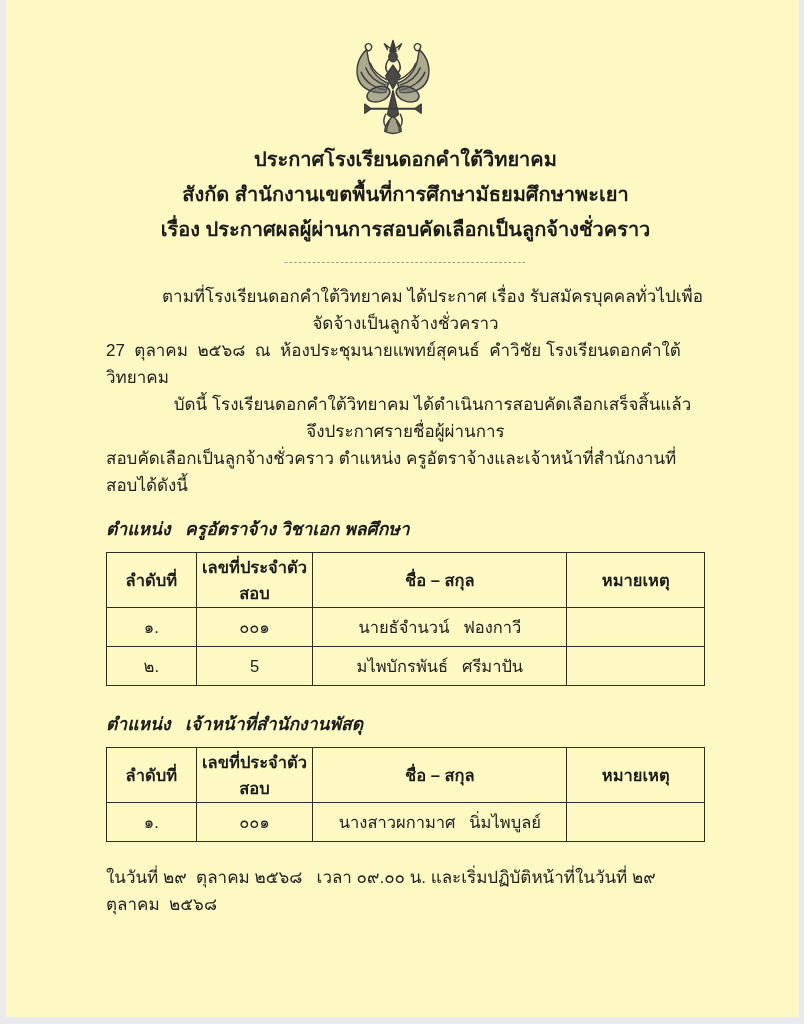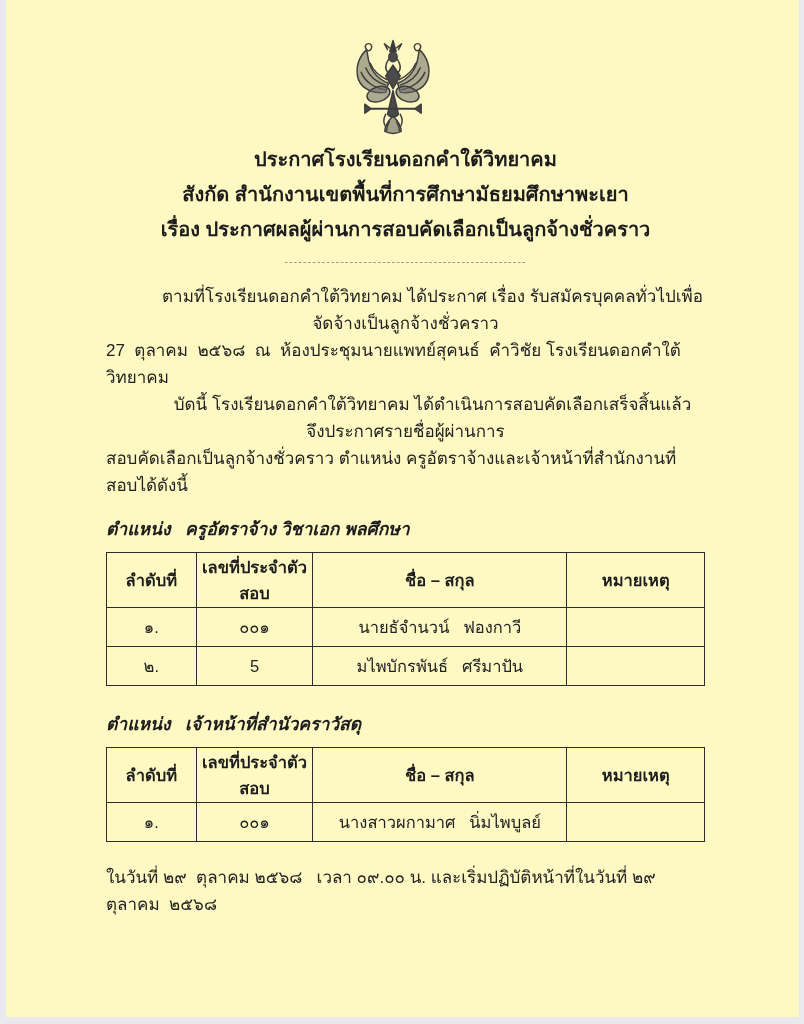--- a/index.html
+++ b/index.html
@@ -150,21 +150,21 @@
       </tr>
       <tr>
         <td>๒.</td>
         <td>5</td>
         <td>มไพบักรพันธ์   ศรีมาปัน</td>
         <td></td>
       </tr>
     </tbody>
       </table>
 
-    <div class="section-heading" style="margin-top:24px;">ตำแหน่ง   เจ้าหน้าที่สำนัวคราวัสดุ</div>
+    <div class="section-heading" style="margin-top:24px;">ตำแหน่ง   เจ้าหน้าที่สำนักงานพัสดุ</div>
 
     <table class="results">
       <tbody>
           <tr>
         <th class="col-no">ลำดับที่</th>
         <th class="col-id">เลขที่ประจำตัวสอบ</th>
         <th class="col-name">ชื่อ – สกุล</th>
         <th class="col-remark">หมายเหตุ</th>
       </tr>
       <tr>

